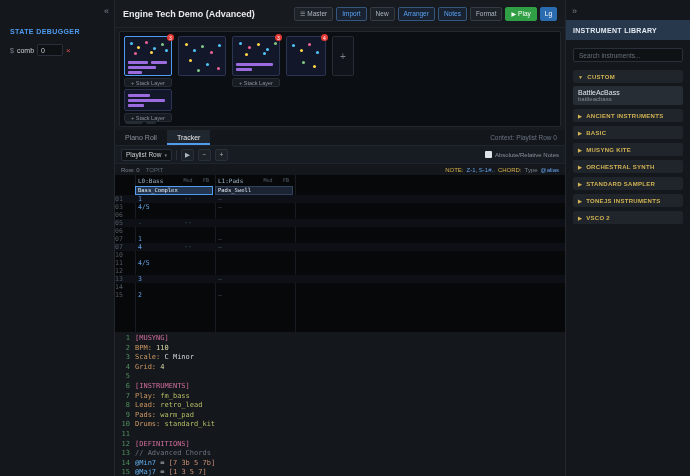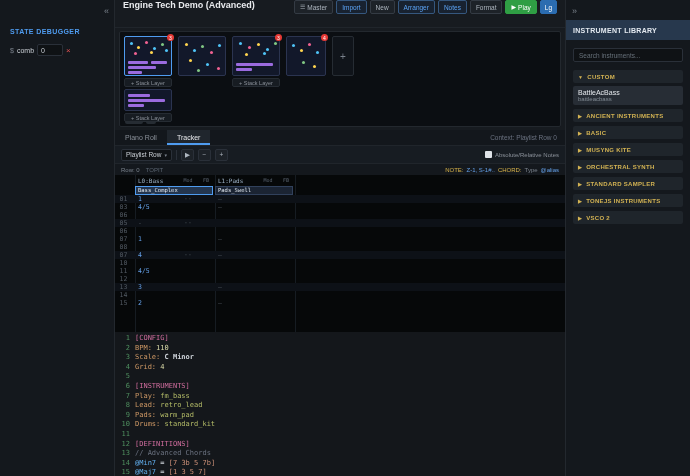--- a/index.html
+++ b/index.html
@@ -12,21 +12,21 @@
   .collapse-l { position:absolute; top:6px; right:5px; color:#7a828c; font-size:9px; cursor:pointer; }
   .sd-title { margin:28px 0 0 10px; color:#4f9cf0; font-size:7px; font-weight:bold; letter-spacing:.4px; }
   .dbg-row { display:flex; align-items:center; gap:3px; margin:9px 6px 0 10px; font-size:7px; }
   .dbg-prefix { color:#7a828c; }
   .dbg-name { color:#c9ced4; max-width:28px; overflow:hidden; white-space:nowrap; }
   .dbg-input { width:26px; height:12px; background:#0f1215; border:1px solid #2a3039; color:#c9ced4; font-size:7px; padding:0 3px; display:flex; align-items:center; border-radius:2px; }
   .dbg-x { color:#e05252; font-size:8px; cursor:pointer; }
 
   
   .center { flex:1; min-width:0; display:flex; flex-direction:column; background:#171b20; }
-  .hdr { height:28px; flex:none; display:flex; gap:3px; padding:0 8px; border-bottom:1px solid #20252b; }
+  .hdr { height:28px; flex:none; display:flex; align-items:center; gap:3px; padding:0 8px; border-bottom:1px solid #20252b; }
   .hdr-title { font-size:9px; font-weight:bold; color:#e8eaed; margin-right:auto; white-space:nowrap; }
   .btn { height:14px; display:inline-flex; align-items:center; gap:2px; padding:0 5px; font-size:6.5px; border:1px solid #343b44; border-radius:2px; background:#1d2228; color:#aeb6bf; white-space:nowrap; cursor:pointer; }
   .btn .ico { font-size:6px; line-height:1; }
   .btn-blue { color:#5ba3f5; border-color:#35577e; background:#182230; }
   .btn-green { background:#2f9e44; border-color:#2f9e44; color:#fff; }
   .btn-badge { background:#2b6cb0; border-color:#2b6cb0; color:#fff; padding:0 4px; }
 
   
   .arr-wrap { flex:none; padding:3px 4px; }
   .arr-panel { position:relative; height:96px; background:#0b0e12; border:1px solid #23282e; border-radius:2px; overflow:hidden; }
@@ -62,37 +62,37 @@
   .lab-y { color:#d9b44a; }
   .lab-b { color:#64a0e8; }
   .lab-dim { color:#5a6470; }
 
   
   .tracker { height:157px; flex:none; background:#060809; font-family:"DejaVu Sans Mono",monospace; font-size:6.5px; overflow:hidden; position:relative; }
   .vline { position:absolute; top:0; width:1px; height:100%; background:#161c22; }
   .trow { display:flex; height:8px; align-items:center; position:relative; }
   .trow.beat { background:#0d1117; }
   .thead { height:10px; }
-  .c-num { width:20px; flex:none; text-align:center; padding-right:3px; color:#525a63; }
+  .c-num { width:20px; flex:none; text-align:left; padding-right:3px; color:#525a63; }
   .c-note { width:44px; flex:none; padding-left:3px; color:#64a0e8; }
   .c-sm { width:18px; flex:none; text-align:center; color:#4a525b; }
   .dim { color:#4a525b; }
   .tname { color:#9fb4c8; font-size:6px; }
   .tsub { font-size:5px; color:#5a6470; }
   .clipcell { width:78px; height:9px; margin-right:2px; background:#1b2433; border:1px solid #31415c; color:#dfe6ee; font-size:5.5px; display:flex; align-items:center; padding:0 2px; flex:none; cursor:pointer; white-space:nowrap; overflow:hidden; }
   .clipcell.sel { background:#24364f; border-color:#4f9cf0; }
 
   
   .editor { flex:1; background:#14171b; font-family:"DejaVu Sans Mono",monospace; font-size:7px; line-height:9.6px; padding-top:2px; overflow:hidden; }
   .eline { display:flex; height:9.6px; white-space:pre; cursor:text; }
   .lnum { width:20px; flex:none; text-align:right; padding-right:5px; color:#4f8f5f; }
   .tk-sec { color:#d16d9e; }
   .tk-key { color:#d19a66; }
   .tk-num { color:#dcdcaa; }
-  .tk-val { color:#cfd4da;font-weight:bold; }
+  .tk-val { color:#cfd4da; }
   .tk-ident { color:#b5bd68; }
   .tk-comment { color:#6b7280; }
   .tk-at { color:#61afef; }
   .tk-arr { color:#ce9178; }
 
   
   .rsb { width:125px; flex:none; background:#14181d; border-left:1px solid #23282e; position:relative; }
   .collapse-r { position:absolute; top:6px; left:6px; color:#7a828c; font-size:9px; cursor:pointer; }
   .rsb-hdr { margin-top:20px; height:20px; background:#27384d; display:flex; align-items:center; padding:0 7px; color:#e3e9f0; font-weight:bold; font-size:7px; letter-spacing:.3px; }
   .search { margin:8px 7px; height:14px; background:#0f1215; border:1px solid #2a3039; border-radius:2px; display:flex; align-items:center; padding:0 5px; color:#667079; font-size:6.5px; cursor:text; }
@@ -303,29 +303,20 @@
           </div>
           <div class="trow">
             <span class="c-num">07</span>
             <span class="c-note">1</span>
             <span class="c-sm"></span>
             <span class="c-sm"></span>
             <span class="c-note dim">—</span>
             <span class="c-sm"></span>
             <span class="c-sm"></span>
           </div>
-          <div class="trow">
-            <span class="c-num">08</span>
-            <span class="c-note"></span>
-            <span class="c-sm"></span>
-            <span class="c-sm"></span>
-            <span class="c-note"></span>
-            <span class="c-sm"></span>
-            <span class="c-sm"></span>
-          </div>
           <div class="trow beat">
             <span class="c-num">07</span>
             <span class="c-note">4</span>
             <span class="c-sm dim">··</span>
             <span class="c-sm"></span>
             <span class="c-note dim">—</span>
             <span class="c-sm"></span>
             <span class="c-sm"></span>
           </div>
           <div class="trow">
@@ -380,21 +371,21 @@
             <span class="c-sm"></span>
             <span class="c-note dim">—</span>
             <span class="c-sm"></span>
             <span class="c-sm"></span>
           </div>
         </div>
     </div>
 
     <div class="editor">
       <div>
-          <div class="eline"><span class="lnum">1</span><span class="ecode"><span class="tk-sec">[CONFIG]</span></span></div>
+          <div class="eline"><span class="lnum">1</span><span class="ecode"><span class="tk-sec">[MUSYNG]</span></span></div>
           <div class="eline"><span class="lnum">2</span><span class="ecode"><span class="tk-key">BPM:</span><span class="tk-num"> 110</span></span></div>
           <div class="eline"><span class="lnum">3</span><span class="ecode"><span class="tk-key">Scale:</span><span class="tk-val"> C Minor</span></span></div>
           <div class="eline"><span class="lnum">4</span><span class="ecode"><span class="tk-key">Grid:</span><span class="tk-num"> 4</span></span></div>
           <div class="eline"><span class="lnum">5</span><span class="ecode"></span></div>
           <div class="eline"><span class="lnum">6</span><span class="ecode"><span class="tk-sec">[INSTRUMENTS]</span></span></div>
           <div class="eline"><span class="lnum">7</span><span class="ecode"><span class="tk-key">Play:</span><span class="tk-ident"> fm_bass</span></span></div>
           <div class="eline"><span class="lnum">8</span><span class="ecode"><span class="tk-key">Lead:</span><span class="tk-ident"> retro_lead</span></span></div>
           <div class="eline"><span class="lnum">9</span><span class="ecode"><span class="tk-key">Pads:</span><span class="tk-ident"> warm_pad</span></span></div>
           <div class="eline"><span class="lnum">10</span><span class="ecode"><span class="tk-key">Drums:</span><span class="tk-ident"> standard_kit</span></span></div>
           <div class="eline"><span class="lnum">11</span><span class="ecode"></span></div>

